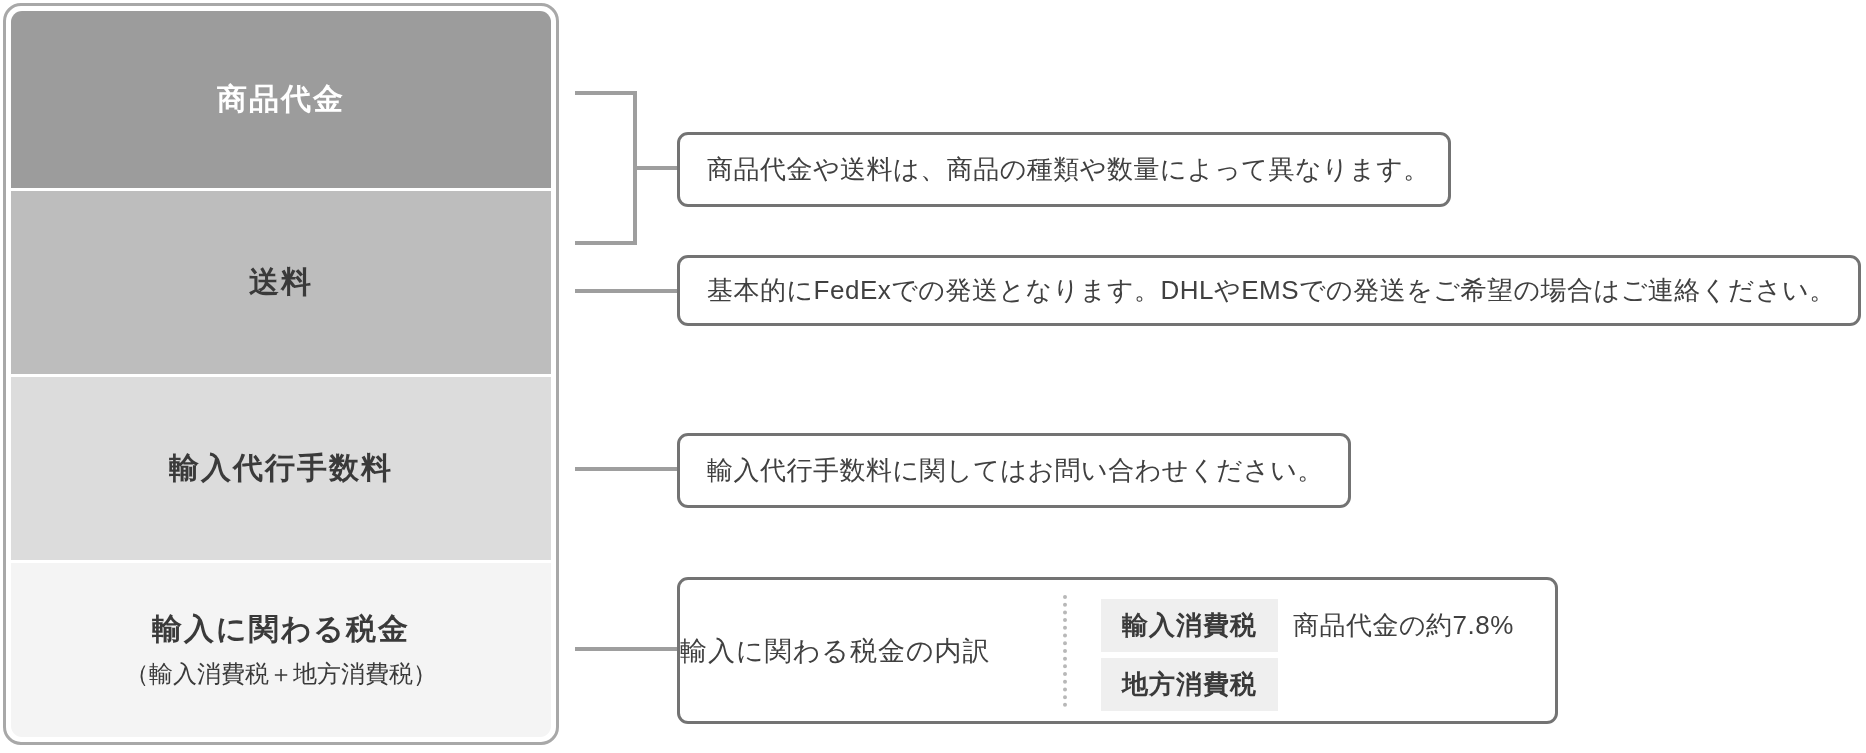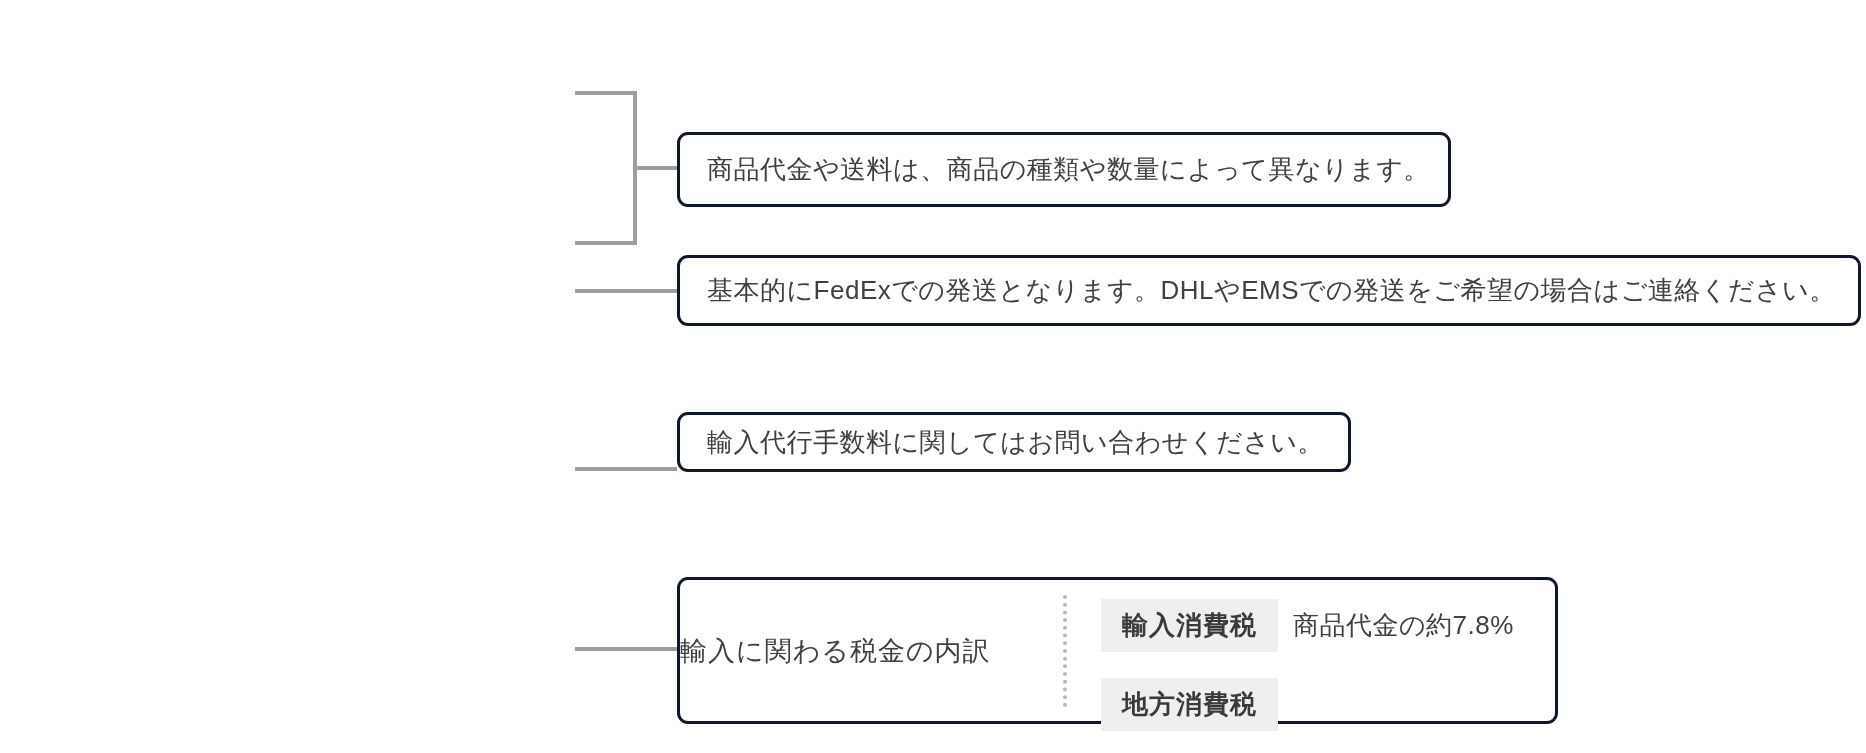--- a/index.html
+++ b/index.html
@@ -55,54 +55,54 @@
   
   .line {
     position: absolute;
     background: #9e9e9e;
   }
 
   
   .callout {
     position: absolute;
     background: #ffffff;
-    border: 3px solid #0f172a;
+    border: 3px solid #737373;
     border-radius: 11px;
     display: flex;
     align-items: center;
     padding: 0 24px 0 27px;
     font-size: 26px;
     color: #404040;
     letter-spacing: 0.5px;
     white-space: nowrap;
   }
   .callout-1 { left: 677px; top: 132px; width: 774px; height: 75px; }
   .callout-2 { left: 677px; top: 255px; width: 1184px; height: 71px; align-items: center; }
-  .callout-3 { left: 677px; top: 412px; width: 674px; height: 60px; }
+  .callout-3 { left: 677px; top: 433px; width: 674px; height: 75px; }
   .callout-4 { left: 677px; top: 577px; width: 881px; height: 147px; padding: 0; }
 
   
   .breakdown-title {
     font-size: 27px;
     color: #404040;
     letter-spacing: 1px;
   }
   .dotted-divider {
     position: absolute;
     left: 383px; top: 15px;
     height: 112px;
     width: 0;
     border-left: 4px dotted #b8b8b8;
   }
   .breakdown-rows {
     position: absolute;
     left: 421px; top: 19px;
     display: flex;
     flex-direction: column;
-    gap: 26px;
+    gap: 6px;
   }
   .breakdown-row {
     display: flex;
     align-items: center;
   }
   .tax-chip {
     background: #efefef;
     font-size: 26px;
     font-weight: bold;
     color: #3a3a3a;
@@ -116,20 +116,35 @@
     margin-left: 15px;
     letter-spacing: 0.5px;
     white-space: nowrap;
   }
 </style>
 </head>
 <body>
 
 <div class="canvas">
 
+  <div class="stack">
+    <div class="segment segment-1">
+      <div class="seg-label">商品代金</div>
+    </div>
+    <div class="segment segment-2">
+      <div class="seg-label">送料</div>
+    </div>
+    <div class="segment segment-3">
+      <div class="seg-label">輸入代行手数料</div>
+    </div>
+    <div class="segment segment-4">
+      <div class="seg-label">輸入に関わる税金</div>
+      <div class="seg-sublabel">（輸入消費税＋地方消費税）</div>
+    </div>
+  </div>
 
   <div class="line" style="left:575px; top:91px;  width:62px;  height:4px;"></div>
   <div class="line" style="left:633px; top:91px;  width:4px;   height:154px;"></div>
   <div class="line" style="left:575px; top:241px; width:62px;  height:4px;"></div>
   <div class="line" style="left:637px; top:166px; width:40px;  height:4px;"></div>
   <div class="line" style="left:575px; top:289px; width:102px; height:4px;"></div>
   <div class="line" style="left:575px; top:467px; width:102px; height:4px;"></div>
   <div class="line" style="left:575px; top:647px; width:102px; height:4px;"></div>
 
   <div class="callout callout-1">

